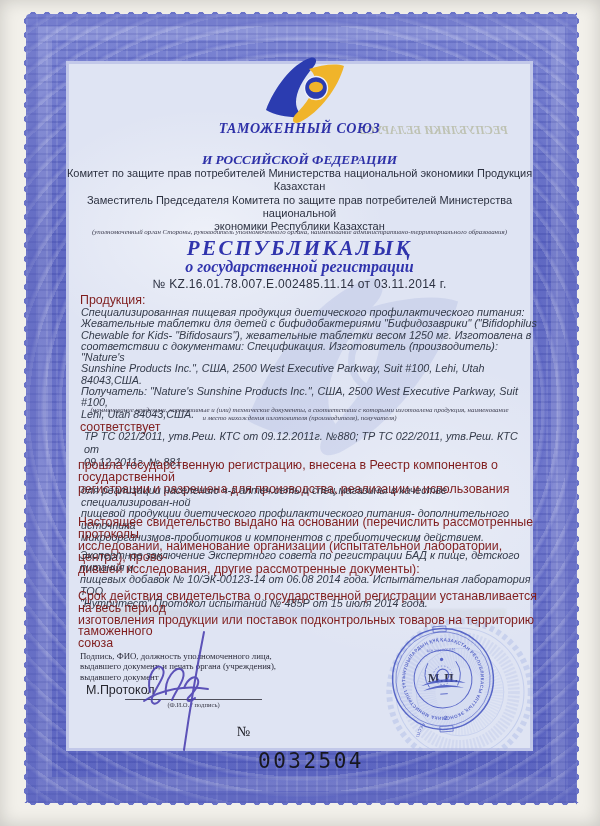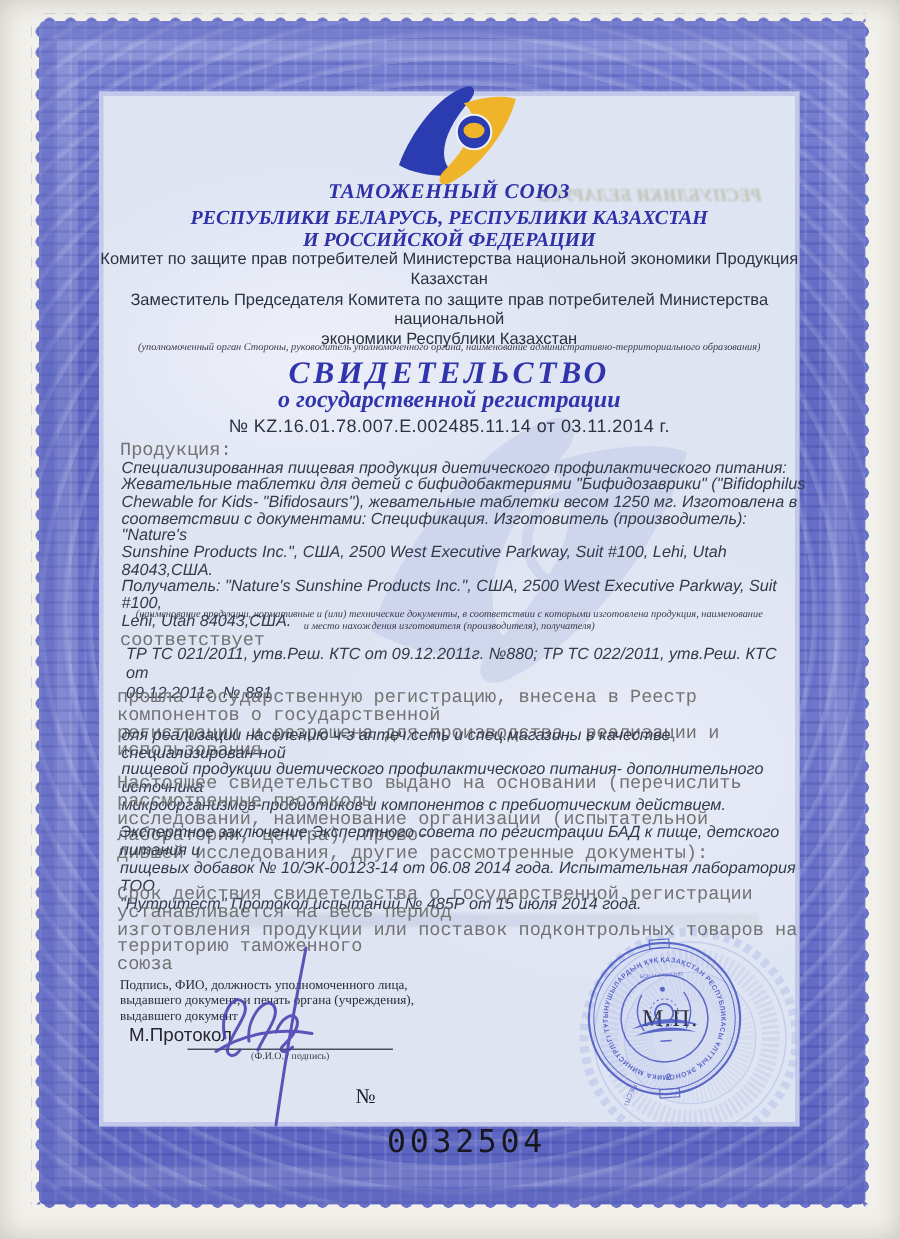--- a/index.html
+++ b/index.html
@@ -37,28 +37,28 @@
   .abs{position:absolute;}
   .ctr{left:66px;width:467px;text-align:center;}
   .h-union{font-family:"Liberation Serif",serif;font-style:italic;font-weight:bold;color:#2e31a8;}
   .auth{font-size:11px;line-height:12.8px;color:#2c3140;white-space:pre-line;}
   .note-it{font-family:"Liberation Serif",serif;font-style:italic;font-size:6.9px;line-height:8.2px;
            color:#3a3a4c;white-space:pre-line;}
   .doc-title{font-family:"Liberation Serif",serif;font-style:italic;font-weight:bold;color:#3034ad;
              font-size:21px;letter-spacing:2.5px;}
   .doc-sub{font-family:"Liberation Serif",serif;font-style:italic;font-weight:bold;color:#3034ad;font-size:16px;}
   .num-line{font-size:12px;color:#2d3242;letter-spacing:.3px;}
-  .serif-block{font-family:Liberation Mono, monospace;font-size:12.4px;line-height:11.8px;color:#737373;
+  .serif-block{font-family:Liberation Sans, sans-serif;font-size:12.4px;line-height:11.8px;color:#7f1d1d;
                white-space:pre-line;}
   .sans-block{font-size:10.8px;line-height:11.3px;color:#333a49;white-space:pre-line;font-style:italic;}
   .sig-note{font-family:"Liberation Serif",serif;font-size:8.8px;line-height:10.4px;color:#2b2b3a;white-space:pre-line;}
   .signer{font-size:12.5px;color:#26262e;}
   .sig-line{border-top:1.2px solid #4e4e5a;}
   .sig-cap{font-family:"Liberation Serif",serif;font-size:6.6px;color:#3a3a48;text-align:center;}
-  .mp-mark{font-family:"Liberation Serif",serif;font-weight:normal;font-size:16px;color:#2a2a38;letter-spacing:1px;}
+  .mp-mark{font-family:"Liberation Serif",serif;font-weight:bold;font-size:12px;color:#2a2a38;letter-spacing:1px;}
   .serial-pre{font-family:"Liberation Serif",serif;font-size:14px;color:#1c1c24;}
   .serial-num{font-family:"DejaVu Sans Mono",monospace;font-size:21px;letter-spacing:2.5px;color:#17171f;margin-top:33px;}
   .ghost{font-family:"Liberation Serif",serif;font-style:italic;font-weight:bold;font-size:12px;
          color:rgba(140,142,80,.40);filter:blur(.6px);transform:scaleX(-1);}
   .ghost-bar{background:linear-gradient(90deg,rgba(125,135,95,.10),rgba(120,130,190,.16),rgba(125,135,95,.08));
              filter:blur(1px);}
   .wm{opacity:.13;}
   .stamp-svg{opacity:.85;}
 </style>
 </head>
@@ -95,30 +95,29 @@
   </div>
 
   <svg class="abs" style="left:258px;top:54px;width:92px;height:74px" viewBox="0 0 92 74">
     <path fill="#2b3cb0" d="M 8 56 C 16 34 34 10 52 4 C 58 2 60 7 56 12 C 44 26 38 38 38 48 C 38 56 42 60 47 63 C 33 64 18 62 8 56 Z"></path>
     <path fill="#f0b42a" d="M 86 12 C 80 34 62 58 42 68 C 35 71 33 66 37 61 C 49 49 56 38 57 28 C 57.5 22 55 18 51 15 C 63 11 78 9 86 12 Z"></path>
     <circle cx="58" cy="34" r="11.5" fill="#2b3cb0" stroke="#eef0fa" stroke-width="1.4"></circle>
     <ellipse cx="58" cy="33" rx="7" ry="5.2" fill="#f0b42a"></ellipse>
   </svg>
 
   <div class="abs ctr h-union" style="top:121px;font-size:14px;letter-spacing:.6px">ТАМОЖЕННЫЙ СОЮЗ</div>
-  <div class="abs ctr h-union" style="top:137px;font-size:13.3px">РЕСПУБЛИКИ БЕЛАРУСЬ, РЕСПУБЛИКИ КАЗАХСТАН</div>
   <div class="abs ctr h-union" style="top:152px;font-size:13.3px">И РОССИЙСКОЙ ФЕДЕРАЦИИ</div>
 
   <div class="abs ctr auth" style="top:167px">Комитет по защите прав потребителей Министерства национальной экономики Продукция
 Казахстан</div>
   <div class="abs ctr auth" style="top:194px">Заместитель Председателя Комитета по защите прав потребителей Министерства национальной
 экономики Республики Казахстан</div>
   <div class="abs ctr note-it" style="top:228px">(уполномоченный орган Стороны, руководитель уполномоченного органа, наименование административно-территориального образования)</div>
 
-  <div class="abs ctr doc-title" style="top:236px">СВИДЕТЕЛЬСТВО</div>
+  <div class="abs ctr doc-title" style="top:236px">РЕСПУБЛИКАЛЫҚ</div>
   <div class="abs ctr doc-sub" style="top:258px">о государственной регистрации</div>
   <div class="abs ctr num-line" style="top:277px">№ KZ.16.01.78.007.E.002485.11.14   от   03.11.2014 г.</div>
 
   <div class="abs serif-block" style="left:80px;top:295px">Продукция:</div>
   <div class="abs sans-block" style="left:81px;top:307px;width:458px">Специализированная пищевая продукция диетического профилактического питания:
 Жевательные таблетки для детей с бифидобактериями "Бифидозаврики" ("Bifidophilus
 Chewable for Kids- "Bifidosaurs"), жевательные таблетки весом 1250 мг. Изготовлена в
 соответствии с документами: Спецификация. Изготовитель (производитель): "Nature's
 Sunshine Products Inc.", США, 2500 West Executive Parkway, Suit #100, Lehi, Utah 84043,США.
  Получатель: "Nature's Sunshine Products Inc.", США, 2500 West Executive Parkway, Suit #100,

